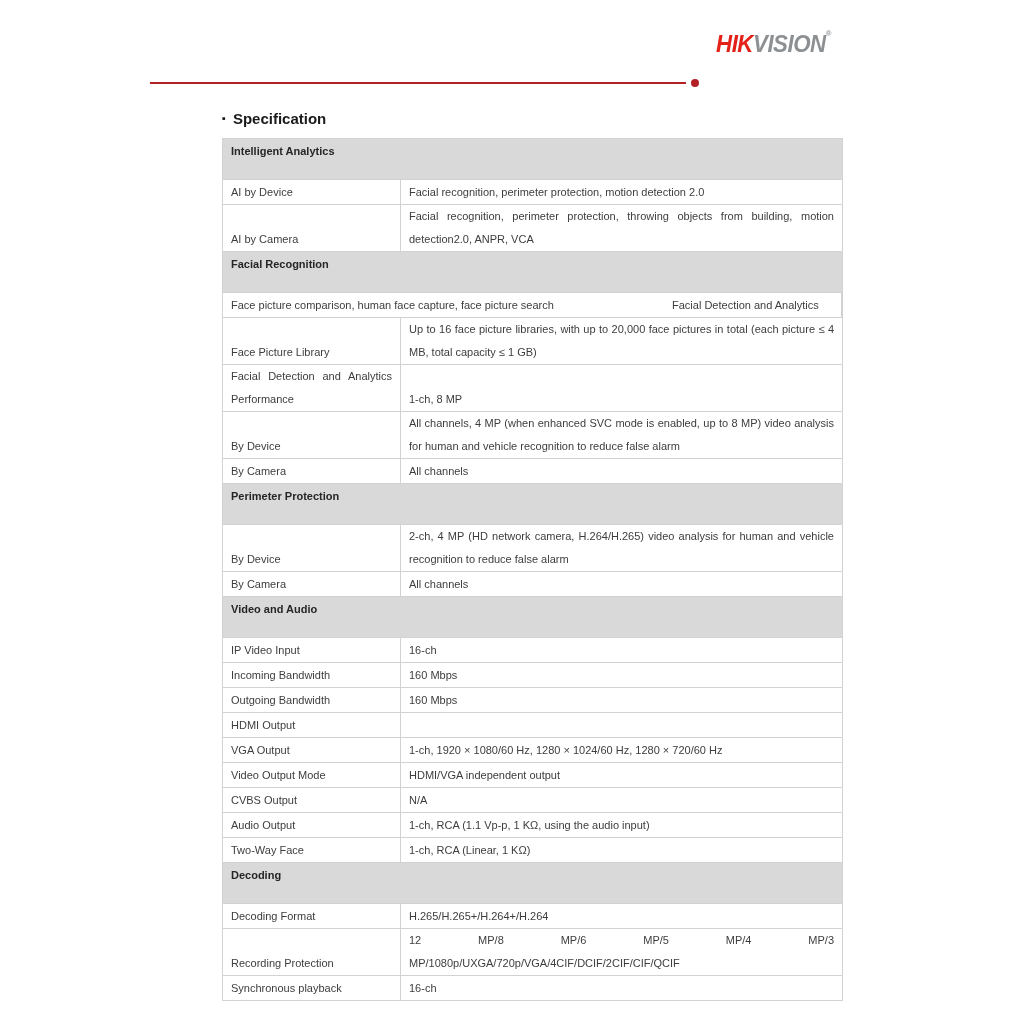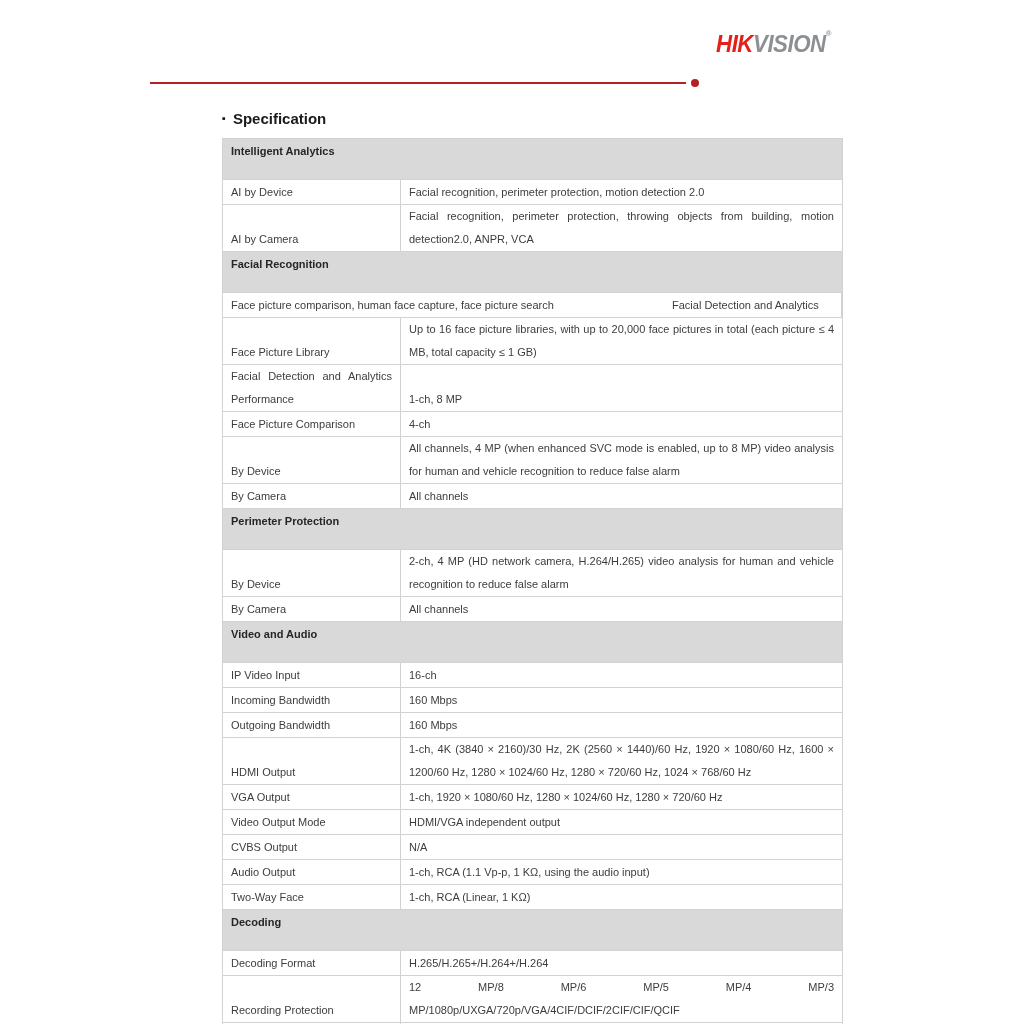--- a/index.html
+++ b/index.html
@@ -148,28 +148,20 @@
 
   <div class="row">
     <div class="cell label">
               <span class="cell-text">Facial Detection and Analytics Performance</span>
             </div>
     <div class="cell value">
               <span class="cell-text">1-ch, 8 MP</span>
             </div>
   </div>
 
-  <div class="row">
-    <div class="cell label">
-              <span class="cell-text">Face Picture Comparison</span>
-            </div>
-    <div class="cell value">
-              <span class="cell-text">4-ch</span>
-            </div>
-  </div>
 </div>
   </div>
 
   <div class="section">
     <div class="rows">
   <div class="row">
     <div class="cell label">
               <span class="cell-text">By Device</span>
             </div>
     <div class="cell value">
@@ -238,23 +230,20 @@
             </div>
     <div class="cell value">
               <span class="cell-text">160 Mbps</span>
             </div>
   </div>
 
   <div class="row">
     <div class="cell label">
               <span class="cell-text">HDMI Output</span>
             </div>
-    <div class="cell value">
-              <span class="cell-text">1-ch, 4K (3840 × 2160)/30 Hz, 2K (2560 × 1440)/60 Hz, 1920 × 1080/60 Hz, 1600 × 1200/60 Hz, 1280 × 1024/60 Hz, 1280 × 720/60 Hz, 1024 × 768/60 Hz</span>
-            </div>
   </div>
 
   <div class="row">
     <div class="cell label">
               <span class="cell-text">VGA Output</span>
             </div>
     <div class="cell value">
               <span class="cell-text">1-ch, 1920 × 1080/60 Hz, 1280 × 1024/60 Hz, 1280 × 720/60 Hz</span>
             </div>
   </div>

